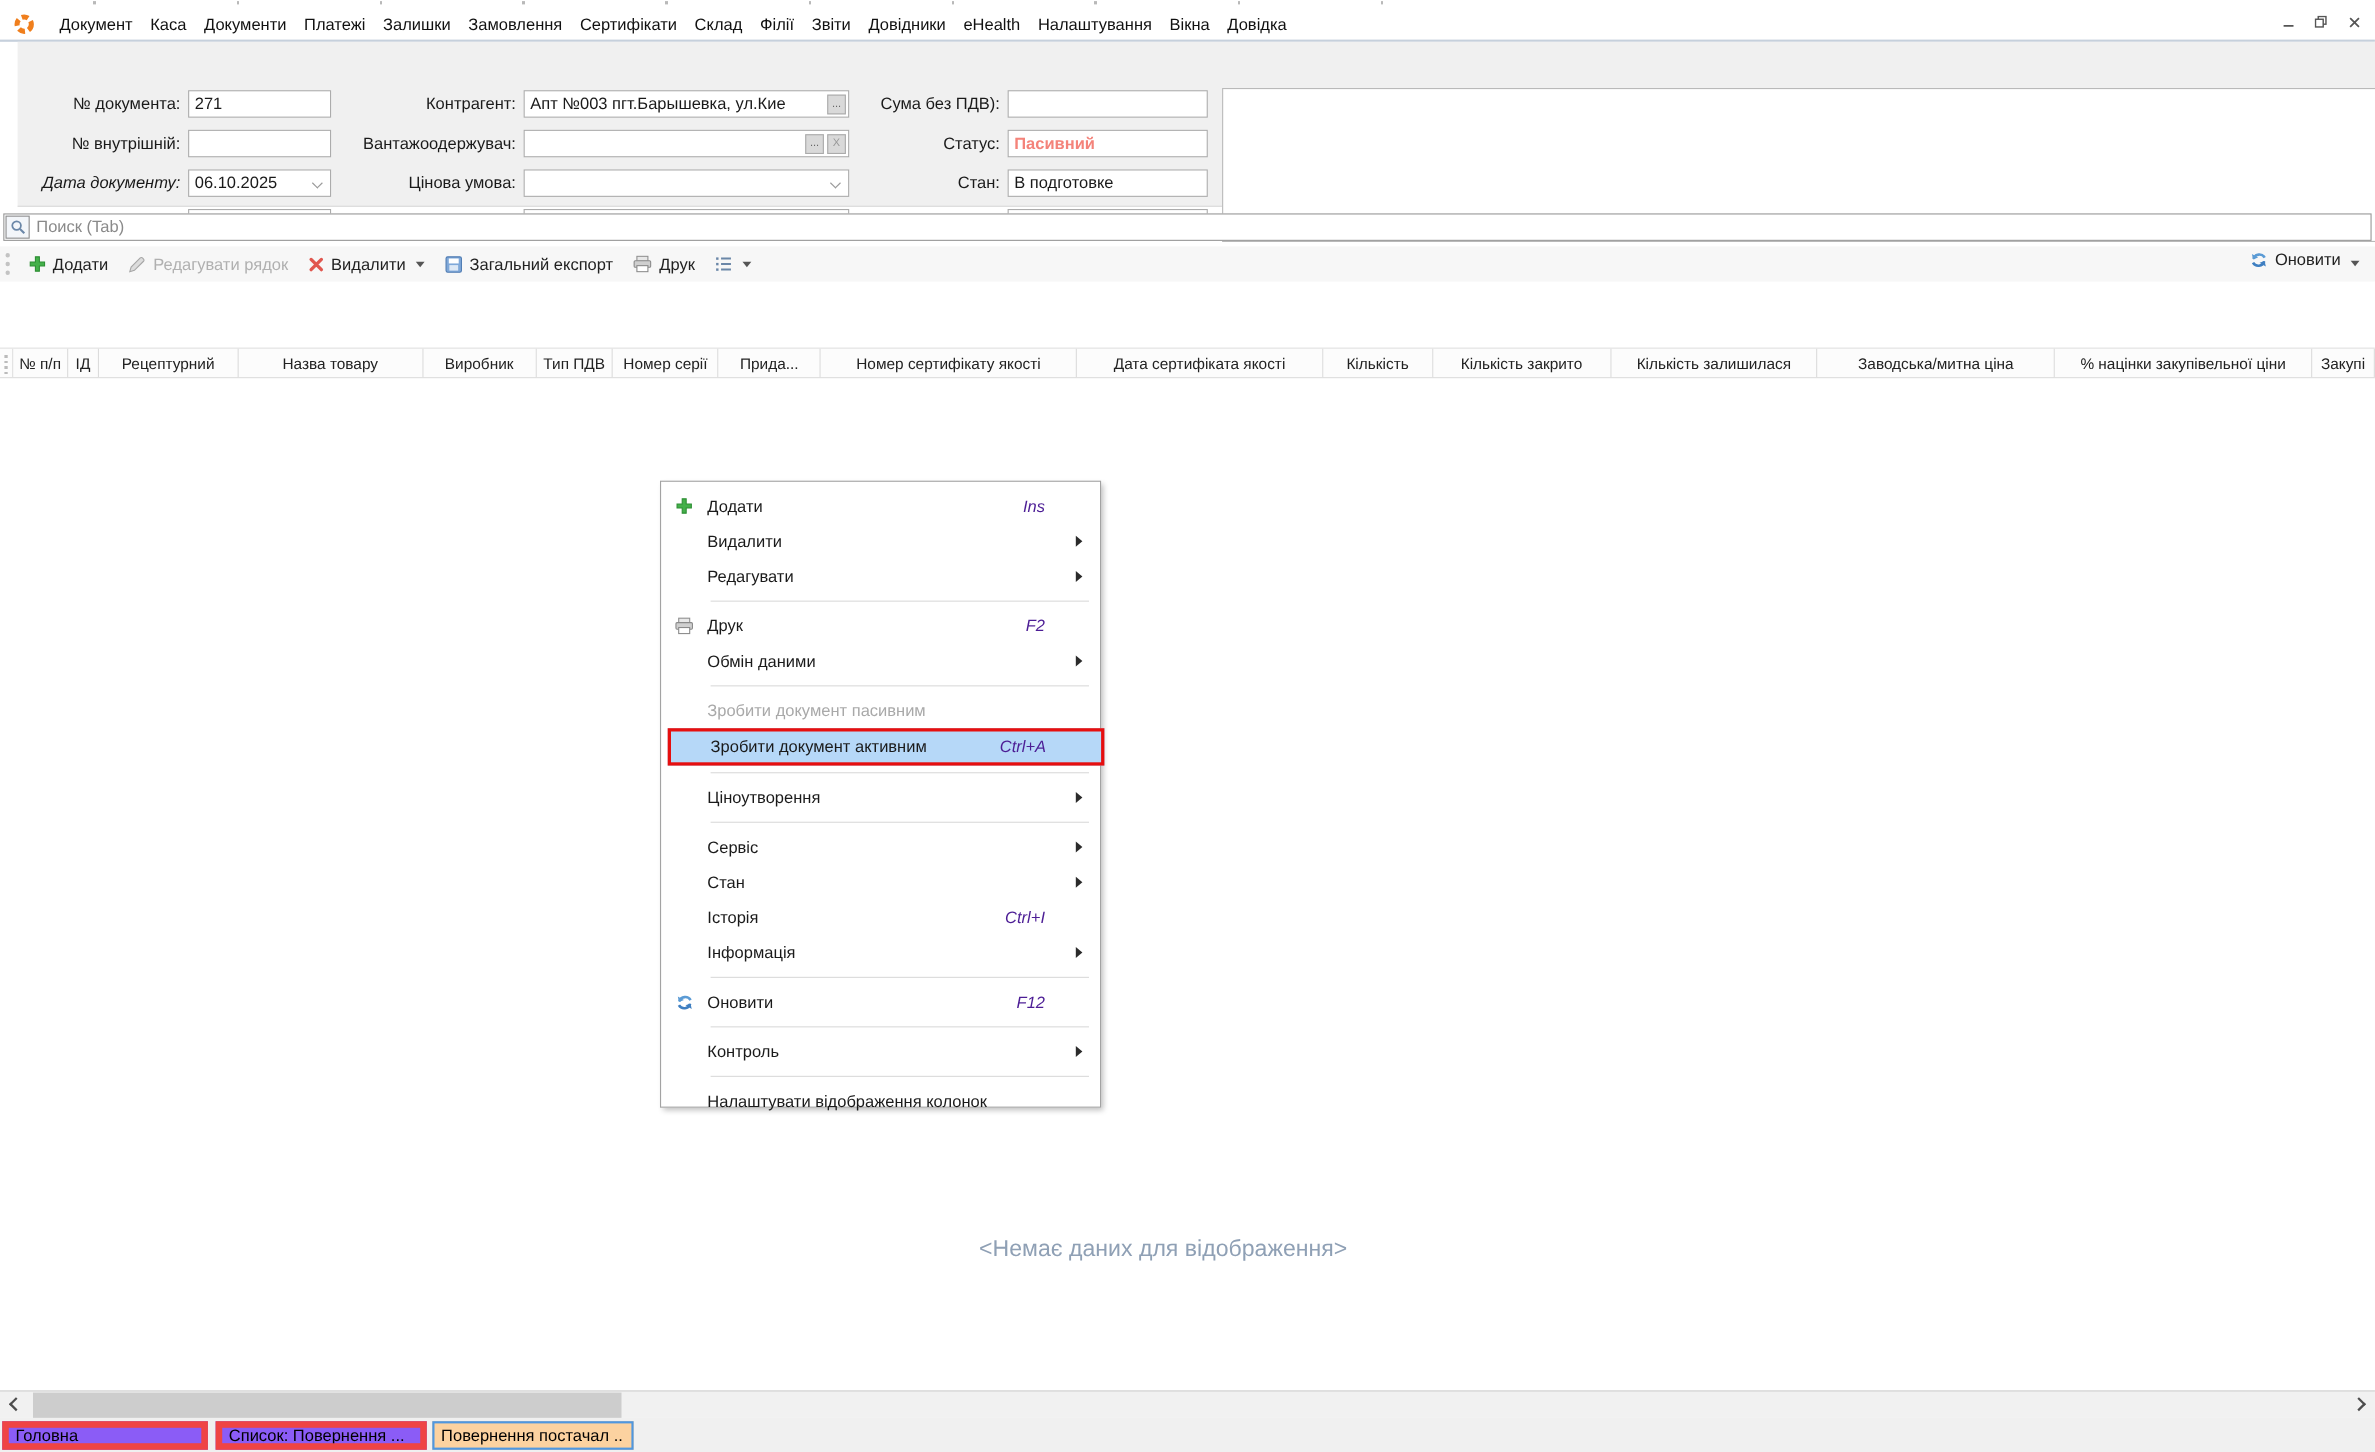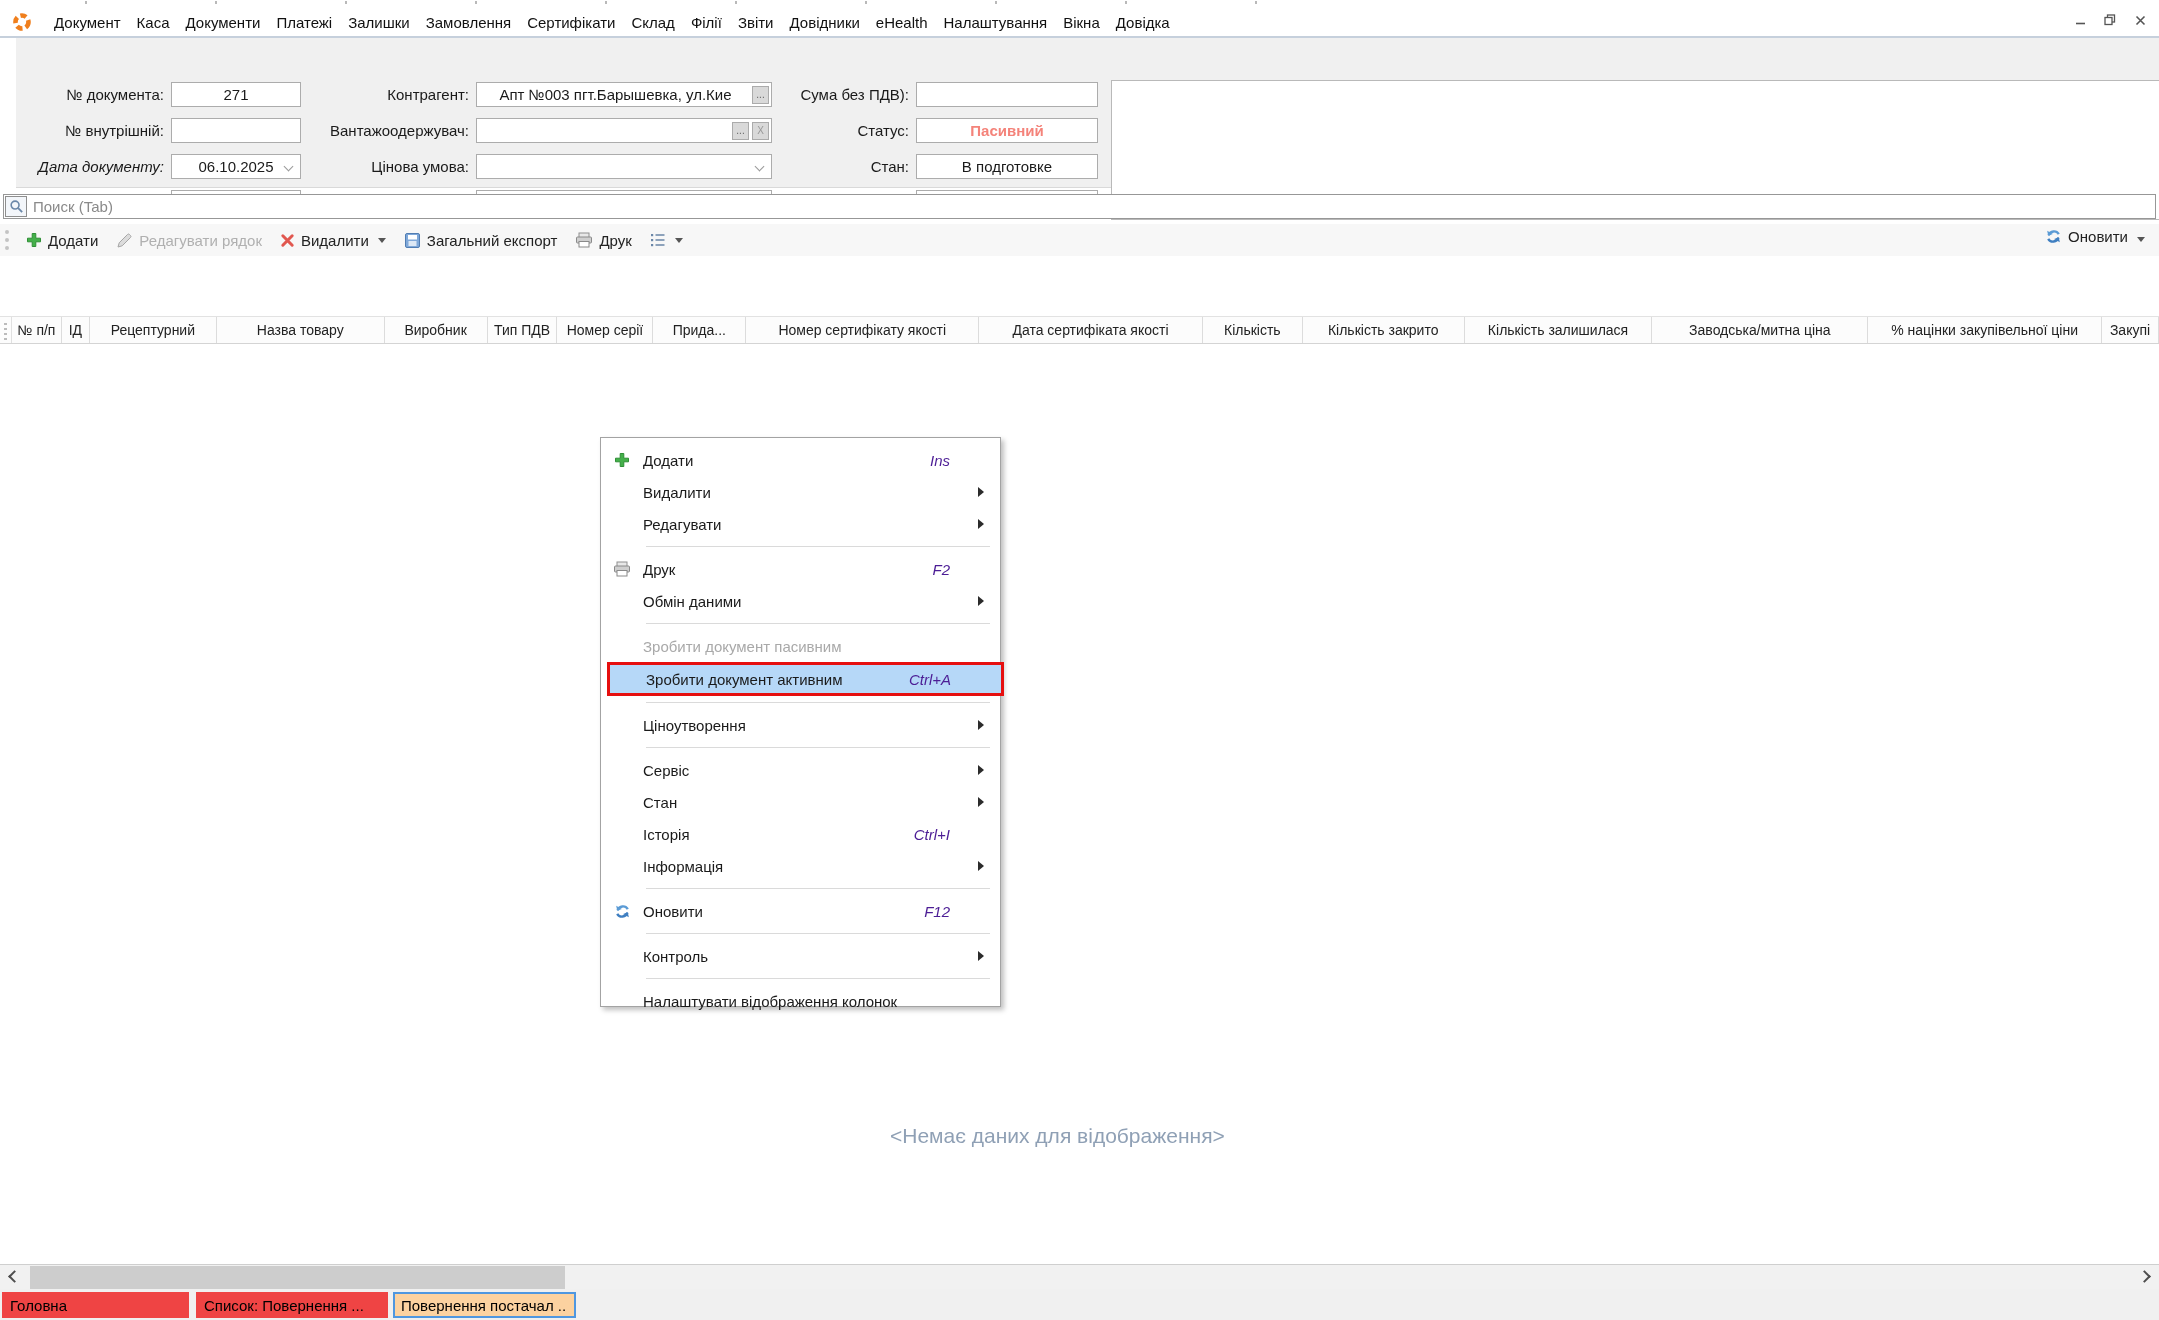--- a/index.html
+++ b/index.html
@@ -16,21 +16,21 @@
   #menubar { position:absolute; left:0; top:8px; width:2159px; height:30px; background:#fff;
     border-bottom:2px solid #c6d0dc; display:flex; align-items:center; }
   #app-logo { margin-left:12px; margin-right:14px; display:flex; }
   .menu-item { font-size:15px; color:#111; padding:3px 8px; cursor:default; white-space:nowrap; }
   #win-controls { position:absolute; right:8px; top:2px; display:flex; gap:8px; }
   .win-btn { width:22px; height:20px; display:flex; align-items:center; justify-content:center; color:#555; }
   
   #form-panel { position:absolute; left:0; top:38px; width:2159px; height:150px; background:#f0f0f0; border-bottom:1px solid #d9d9d9;margin-left:16px; }
   .flabel { position:absolute; font-size:15px; color:#1a1a1a; text-align:right; line-height:25px; white-space:nowrap; }
   .finput { position:absolute; height:25px; background:#fff; border:1px solid #acacac; font-size:15px;
-    line-height:23px; padding:0 5px; overflow:hidden; white-space:nowrap;text-align:center; }
+    line-height:23px; padding:0 5px; overflow:hidden; white-space:nowrap; }
   .chev { position:absolute; right:8px; top:8px; width:7px; height:7px; border-right:1.6px solid #9a9a9a; border-bottom:1.6px solid #9a9a9a; transform:rotate(45deg); }
   .mini-btn { position:absolute; top:3px; width:17px; height:18px; background:#d9d9d9; border:1px solid #ababab;
     font-size:10px; color:#666; display:flex; align-items:center; justify-content:center; line-height:1; }
   #right-notes { position:absolute; left:1095px; top:42px; width:1058px; height:140px; background:#fff; border:1px solid #b9b9b9; }
   .red-status { color:#f4837a; font-weight:bold; }
   
   #search-bar { position:absolute; left:3px; top:194px; width:2153px; height:25px; background:#fff; border:1px solid #979797; display:flex; align-items:center; }
   #search-icon-btn { width:22px; height:21px; margin-left:1px; background:#f3f6fa; border:1px solid #8e8e8e; display:flex; align-items:center; justify-content:center; }
   #search-placeholder { font-size:15px; color:#8a8a8a; margin-left:6px; }
   
@@ -64,21 +64,21 @@
   .cmi.highlighted .mi-icon { flex:0 0 36px; width:36px; }
   .cm-sep { height:1px; background:#dadada; margin:6px 10px 6px 45px; }
   
   #hscrollbar { position:absolute; left:0; top:1264px; width:2159px; height:25px; background:#f1f1f1; border-top:1px solid #cfcfcf; }
   .sb-arrow { position:absolute; top:7px; width:9px; height:9px; border-right:2.4px solid #4d4d4d; border-bottom:2.4px solid #4d4d4d; }
   #sb-left { left:10px; transform:rotate(135deg); }
   #sb-right { right:10px; transform:rotate(-45deg); }
   #sb-thumb { position:absolute; left:30px; top:1px; width:535px; height:23px; background:#cdcdcd; }
   
   #tab-bar { position:absolute; left:0; top:1289px; width:2159px; height:31px; background:#f0f0f0; }
-  .tab { position:absolute; top:3px; height:26px; background:#ef4444; border:2px solid #ef4444;
+  .tab { position:absolute; top:3px; height:26px; background:#8b5cf6; border:6px solid #ef4444;
     font-size:15px; color:#000; display:flex; align-items:center; padding:0 6px; white-space:nowrap; overflow:hidden; }
   .tab.active { background:#fcd2a0; border:2px solid #4f97e0; }
 </style>
 </head>
 <body>
 
 <div id="screen">
 
   <div id="crop-strip"></div>
 

